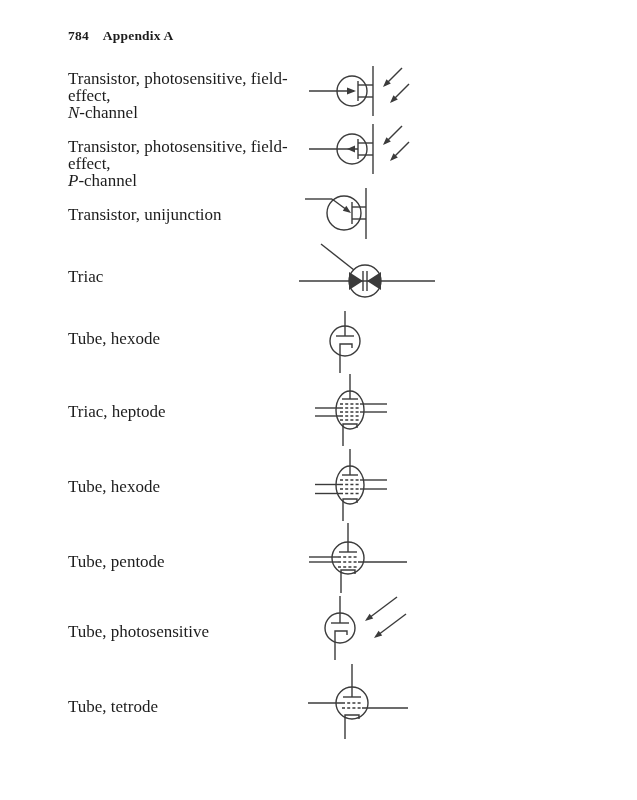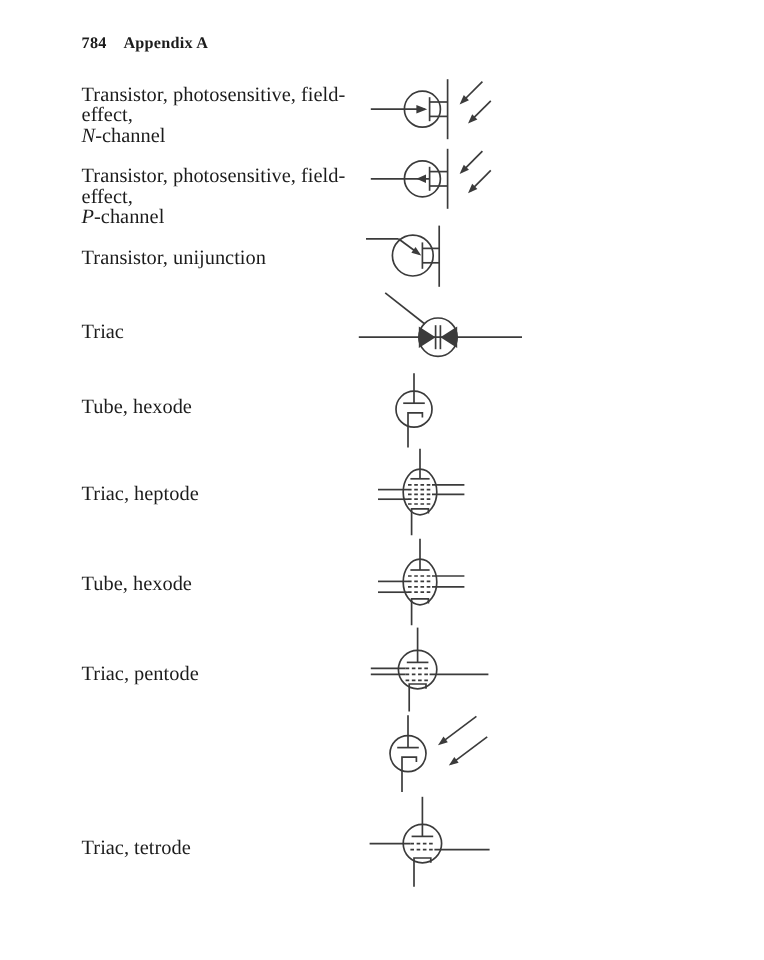--- a/index.html
+++ b/index.html
@@ -43,22 +43,23 @@
   </div>
   <div class="lbl" style="top:138px">
     <span>Transistor, photosensitive, field-effect,</span><br>
     <span class="it">P</span><span>-channel</span>
   </div>
   <div class="lbl" style="top:268px">Triac</div>
   <div class="lbl" style="top:206px">Transistor, unijunction</div>
   <div class="lbl" style="top:330px">Tube, hexode</div>
   <div class="lbl" style="top:403px">Triac, heptode</div>
   <div class="lbl" style="top:478px">Tube, hexode</div>
-  <div class="lbl" style="top:553px">Triac, pentode</div>
-  <div class="lbl" style="top:698px">Triac, tetrode</div>
+  <div class="lbl" style="top:553px">Tube, pentode</div>
+  <div class="lbl" style="top:623px">Tube, photosensitive</div>
+  <div class="lbl" style="top:698px">Tube, tetrode</div>
 
   <svg style="left:305px;top:59px" width="120" height="64" viewBox="0 0 120 64">
     <circle class="s" cx="47" cy="32" r="15"></circle>
     <line class="s" x1="4" y1="32" x2="49" y2="32"></line>
     <polygon class="f" points="51,32 42,28.5 42,35.5"></polygon>
     <line class="s" x1="53" y1="22" x2="53" y2="42"></line>
     <line class="s" x1="53" y1="26" x2="68" y2="26"></line>
     <line class="s" x1="53" y1="38" x2="68" y2="38"></line>
     <line class="s" x1="68" y1="7" x2="68" y2="57"></line>
     <g>

